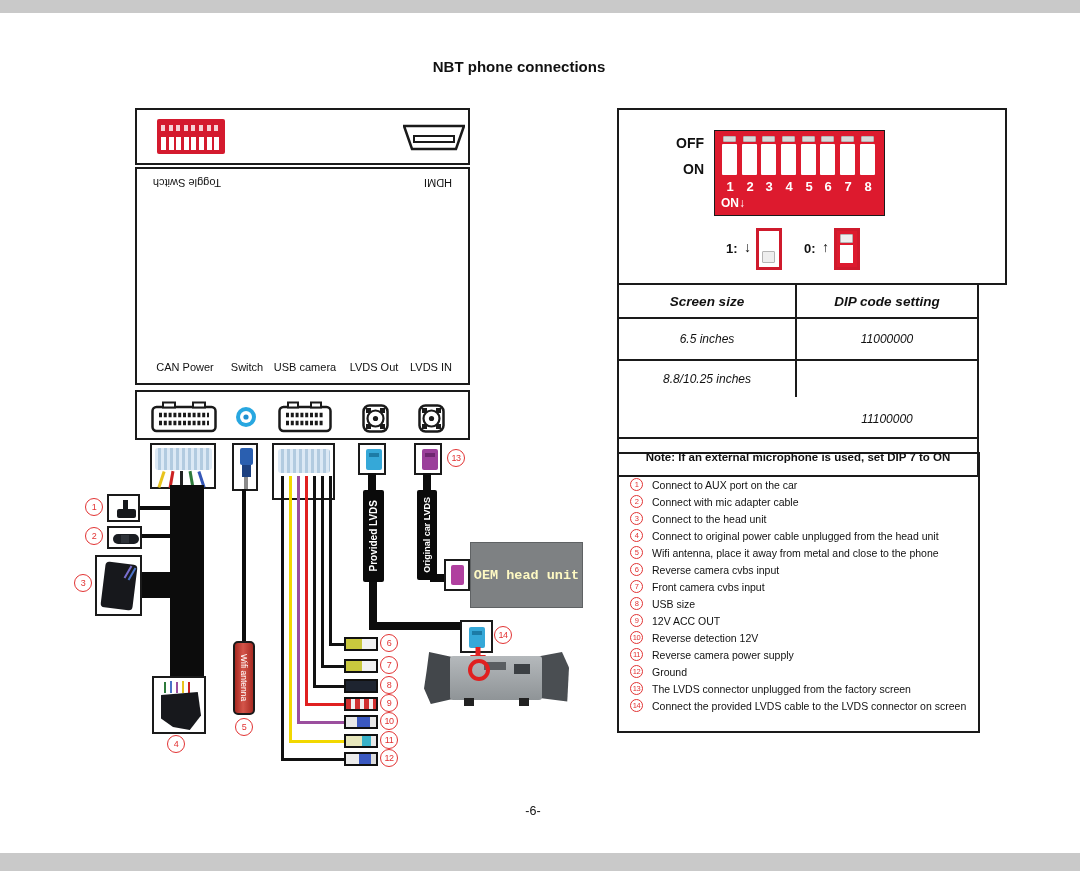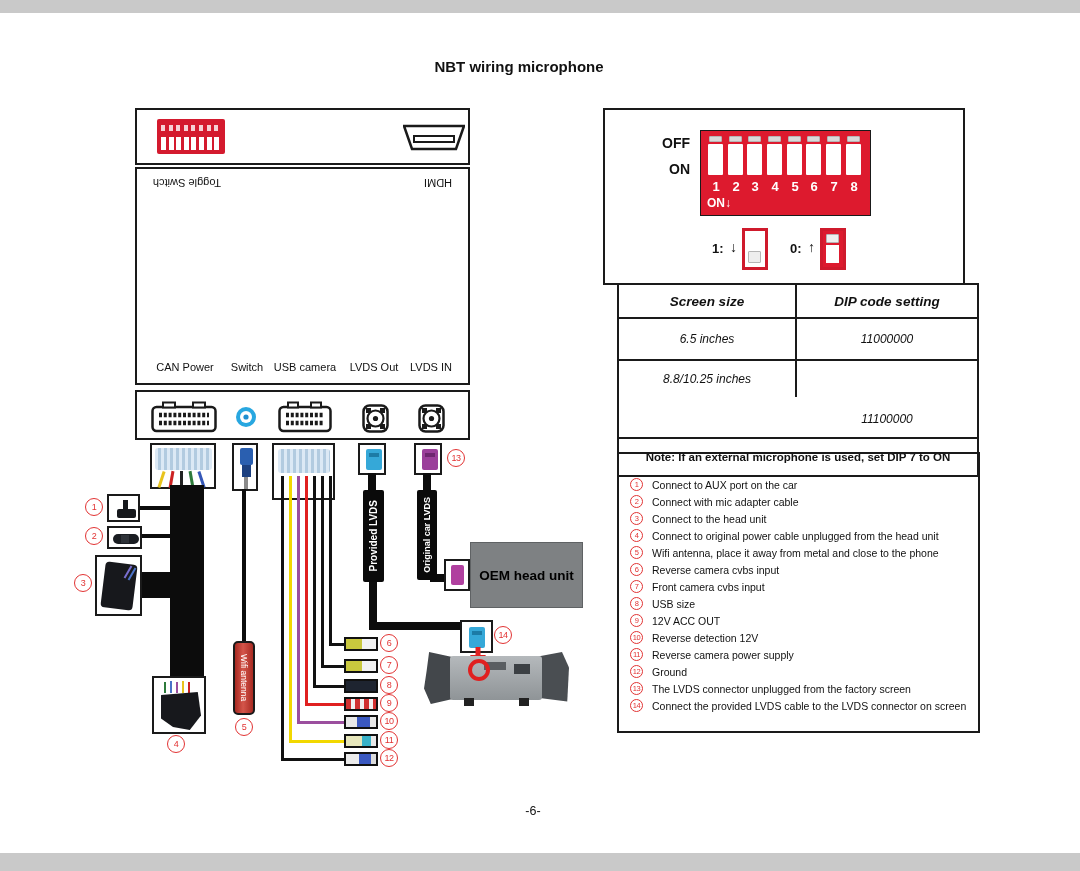--- a/index.html
+++ b/index.html
@@ -40,21 +40,21 @@
   .gray-band{position:absolute;left:0;width:1080px;background:#c9c9c9;}
 </style>
 </head>
 <body>
 
 <div class="page">
 
   <div class="gray-band" style="top:0;height:13px;"></div>
   <div class="gray-band" style="top:853px;height:18px;"></div>
 
-  <div class="abs" style="left:0;top:58px;width:1038px;text-align:center;font-size:15px;font-weight:bold;">NBT wiring microphone</div>
+  <div class="abs" style="left:0;top:58px;width:1038px;text-align:center;font-size:15px;font-weight:bold;">NBT phone connections</div>
 
   <div class="bx" style="left:135px;top:108px;width:335px;height:57px;">
     <div class="abs" style="left:20px;top:9px;width:68px;height:35px;background:#d41a2e;border-radius:2px;">
       <div class="abs" style="left:4px;top:6px;width:60px;height:6px;opacity:.8;background:repeating-linear-gradient(90deg,#fff 0 4px,rgba(0,0,0,0) 4px 7.6px);"></div>
       <div class="abs" style="left:4px;top:18px;width:60px;height:13px;background:repeating-linear-gradient(90deg,#fff 0 5px,rgba(0,0,0,0) 5px 7.6px);"></div>
     </div>
     <svg class="abs" style="left:266px;top:13px;" width="62" height="30">
       <path d="M1,3 L61,3 L53,26 L9,26 Z" fill="#fff" stroke="#1a1a1a" stroke-width="2.5"></path>
       <rect x="11" y="13" width="40" height="6" fill="#fff" stroke="#1a1a1a" stroke-width="2"></rect>
     </svg>
@@ -220,21 +220,21 @@
   <div class="blk" style="left:423px;top:473px;width:8px;height:20px;"></div>
   <div class="lvds-bar" style="left:417px;top:490px;width:20px;height:90px;">
     <span class="vtext-up" style="font-size:9px;">Original car LVDS</span>
   </div>
   <div class="blk" style="left:430px;top:574px;width:16px;height:8px;"></div>
   <div class="bx" style="left:444px;top:559px;width:26px;height:32px;">
     <div class="abs" style="left:5px;top:4px;width:13px;height:20px;background:#b0409f;border-radius:2px;"></div>
   </div>
 
   <div class="abs" style="left:470px;top:542px;width:113px;height:66px;background:#7e8183;border:1px solid #5f6264;box-sizing:border-box;display:flex;align-items:center;justify-content:center;">
-    <span style="color:#000000;font-weight:bold;font-size:13.5px;">OEM head unit</span>
+    <span style="color:#fef9c3;font-weight:bold;font-size:13.5px;font-family:Liberation Mono, monospace;">OEM head unit</span>
   </div>
 
   <div class="bx" style="left:460px;top:620px;width:33px;height:33px;">
     <div class="abs" style="left:7px;top:5px;width:16px;height:21px;background:#35a8d8;border-radius:2px;"></div>
     <div class="abs" style="left:10px;top:9px;width:10px;height:4px;background:#1c7ba6;"></div>
   </div>
   <div class="co" style="left:494px;top:626px;">14</div>
   <svg class="abs" style="left:469px;top:647px;" width="18" height="20">
     <line x1="9" y1="0" x2="9" y2="9" stroke="#e02020" stroke-width="5"></line>
     <polygon points="1,8 17,8 9,19" fill="#e02020"></polygon>
@@ -244,21 +244,21 @@
   <div class="abs" style="left:424px;top:650px;width:145px;height:57px;">
     <div class="abs" style="left:0;top:2px;width:34px;height:52px;background:#43474b;clip-path:polygon(15% 0,100% 12%,100% 88%,20% 100%,0 70%,8% 35%);"></div>
     <div class="abs" style="left:110px;top:2px;width:35px;height:52px;background:#4a4e52;clip-path:polygon(0 10%,80% 0,100% 30%,95% 95%,10% 88%);"></div>
     <div class="abs" style="left:26px;top:6px;width:92px;height:44px;border-radius:3px;background:linear-gradient(#b5b9bc,#8f9497);"></div>
     <div class="abs" style="left:60px;top:12px;width:22px;height:8px;background:#5a5e62;"></div>
     <div class="abs" style="left:90px;top:14px;width:16px;height:10px;background:#3c4044;"></div>
     <div class="abs" style="left:40px;top:48px;width:10px;height:8px;background:#222;"></div>
     <div class="abs" style="left:95px;top:48px;width:10px;height:8px;background:#222;"></div>
   </div>
 
-  <div class="bx" style="left:603px;top:108px;width:362px;height:177px;text-decoration:underline;">
+  <div class="bx" style="left:617px;top:108px;width:390px;height:177px;text-decoration:underline;">
     <div class="abs" style="left:43px;top:25px;width:42px;text-align:right;font-weight:bold;font-size:14px;">OFF</div>
     <div class="abs" style="left:43px;top:51px;width:42px;text-align:right;font-weight:bold;font-size:14px;">ON</div>
 
     <div class="abs" style="left:95px;top:20px;width:171px;height:86px;background:#dd1a2e;border:1.5px solid #1a1a1a;box-sizing:border-box;">
 
       <div class="sw-cap" style="left:8px;top:5px;width:13px;height:6px;"></div>
       <div class="sw-slot" style="left:7px;top:13px;width:15px;height:31px;"></div>
       <div class="sw-cap" style="left:28px;top:5px;width:13px;height:6px;"></div>
       <div class="sw-slot" style="left:27px;top:13px;width:15px;height:31px;"></div>
       <div class="sw-cap" style="left:47px;top:5px;width:13px;height:6px;"></div>

